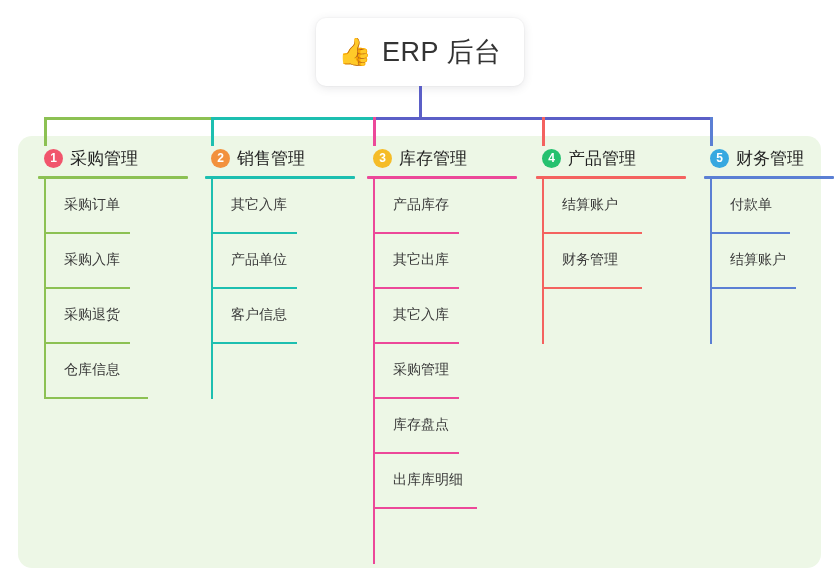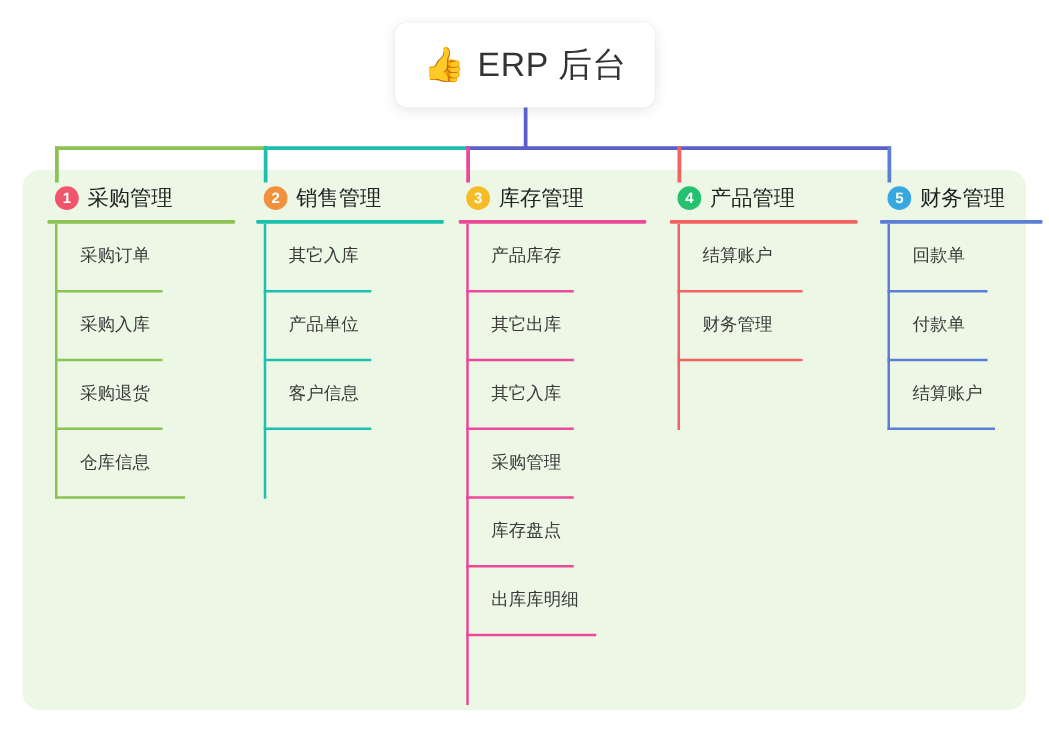--- a/index.html
+++ b/index.html
@@ -261,24 +261,20 @@
       </div>
       <div class="branch" style="left: 704px; width: 130px;">
         <div class="branch-head">
           <span class="badge" style="background: rgb(55, 168, 224);">5</span>
           <span class="branch-label">财务管理</span>
         </div>
         <div class="branch-underline" style="background: rgb(91, 127, 212); width: 130px;"></div>
         <div class="children">
           <div class="child-spine" style="background: rgb(91, 127, 212); height: 165px;"></div>
           <div class="child">
-            <span class="child-text">回款单</span>
-            <div class="child-rule" style="background: rgb(91, 127, 212); width: 80px;"></div>
-          </div>
-          <div class="child">
             <span class="child-text">付款单</span>
             <div class="child-rule" style="background: rgb(91, 127, 212); width: 80px;"></div>
           </div>
           <div class="child">
             <span class="child-text">结算账户</span>
             <div class="child-rule" style="background: rgb(91, 127, 212); width: 86px;"></div>
           </div>
         </div>
       </div>
     </div>

